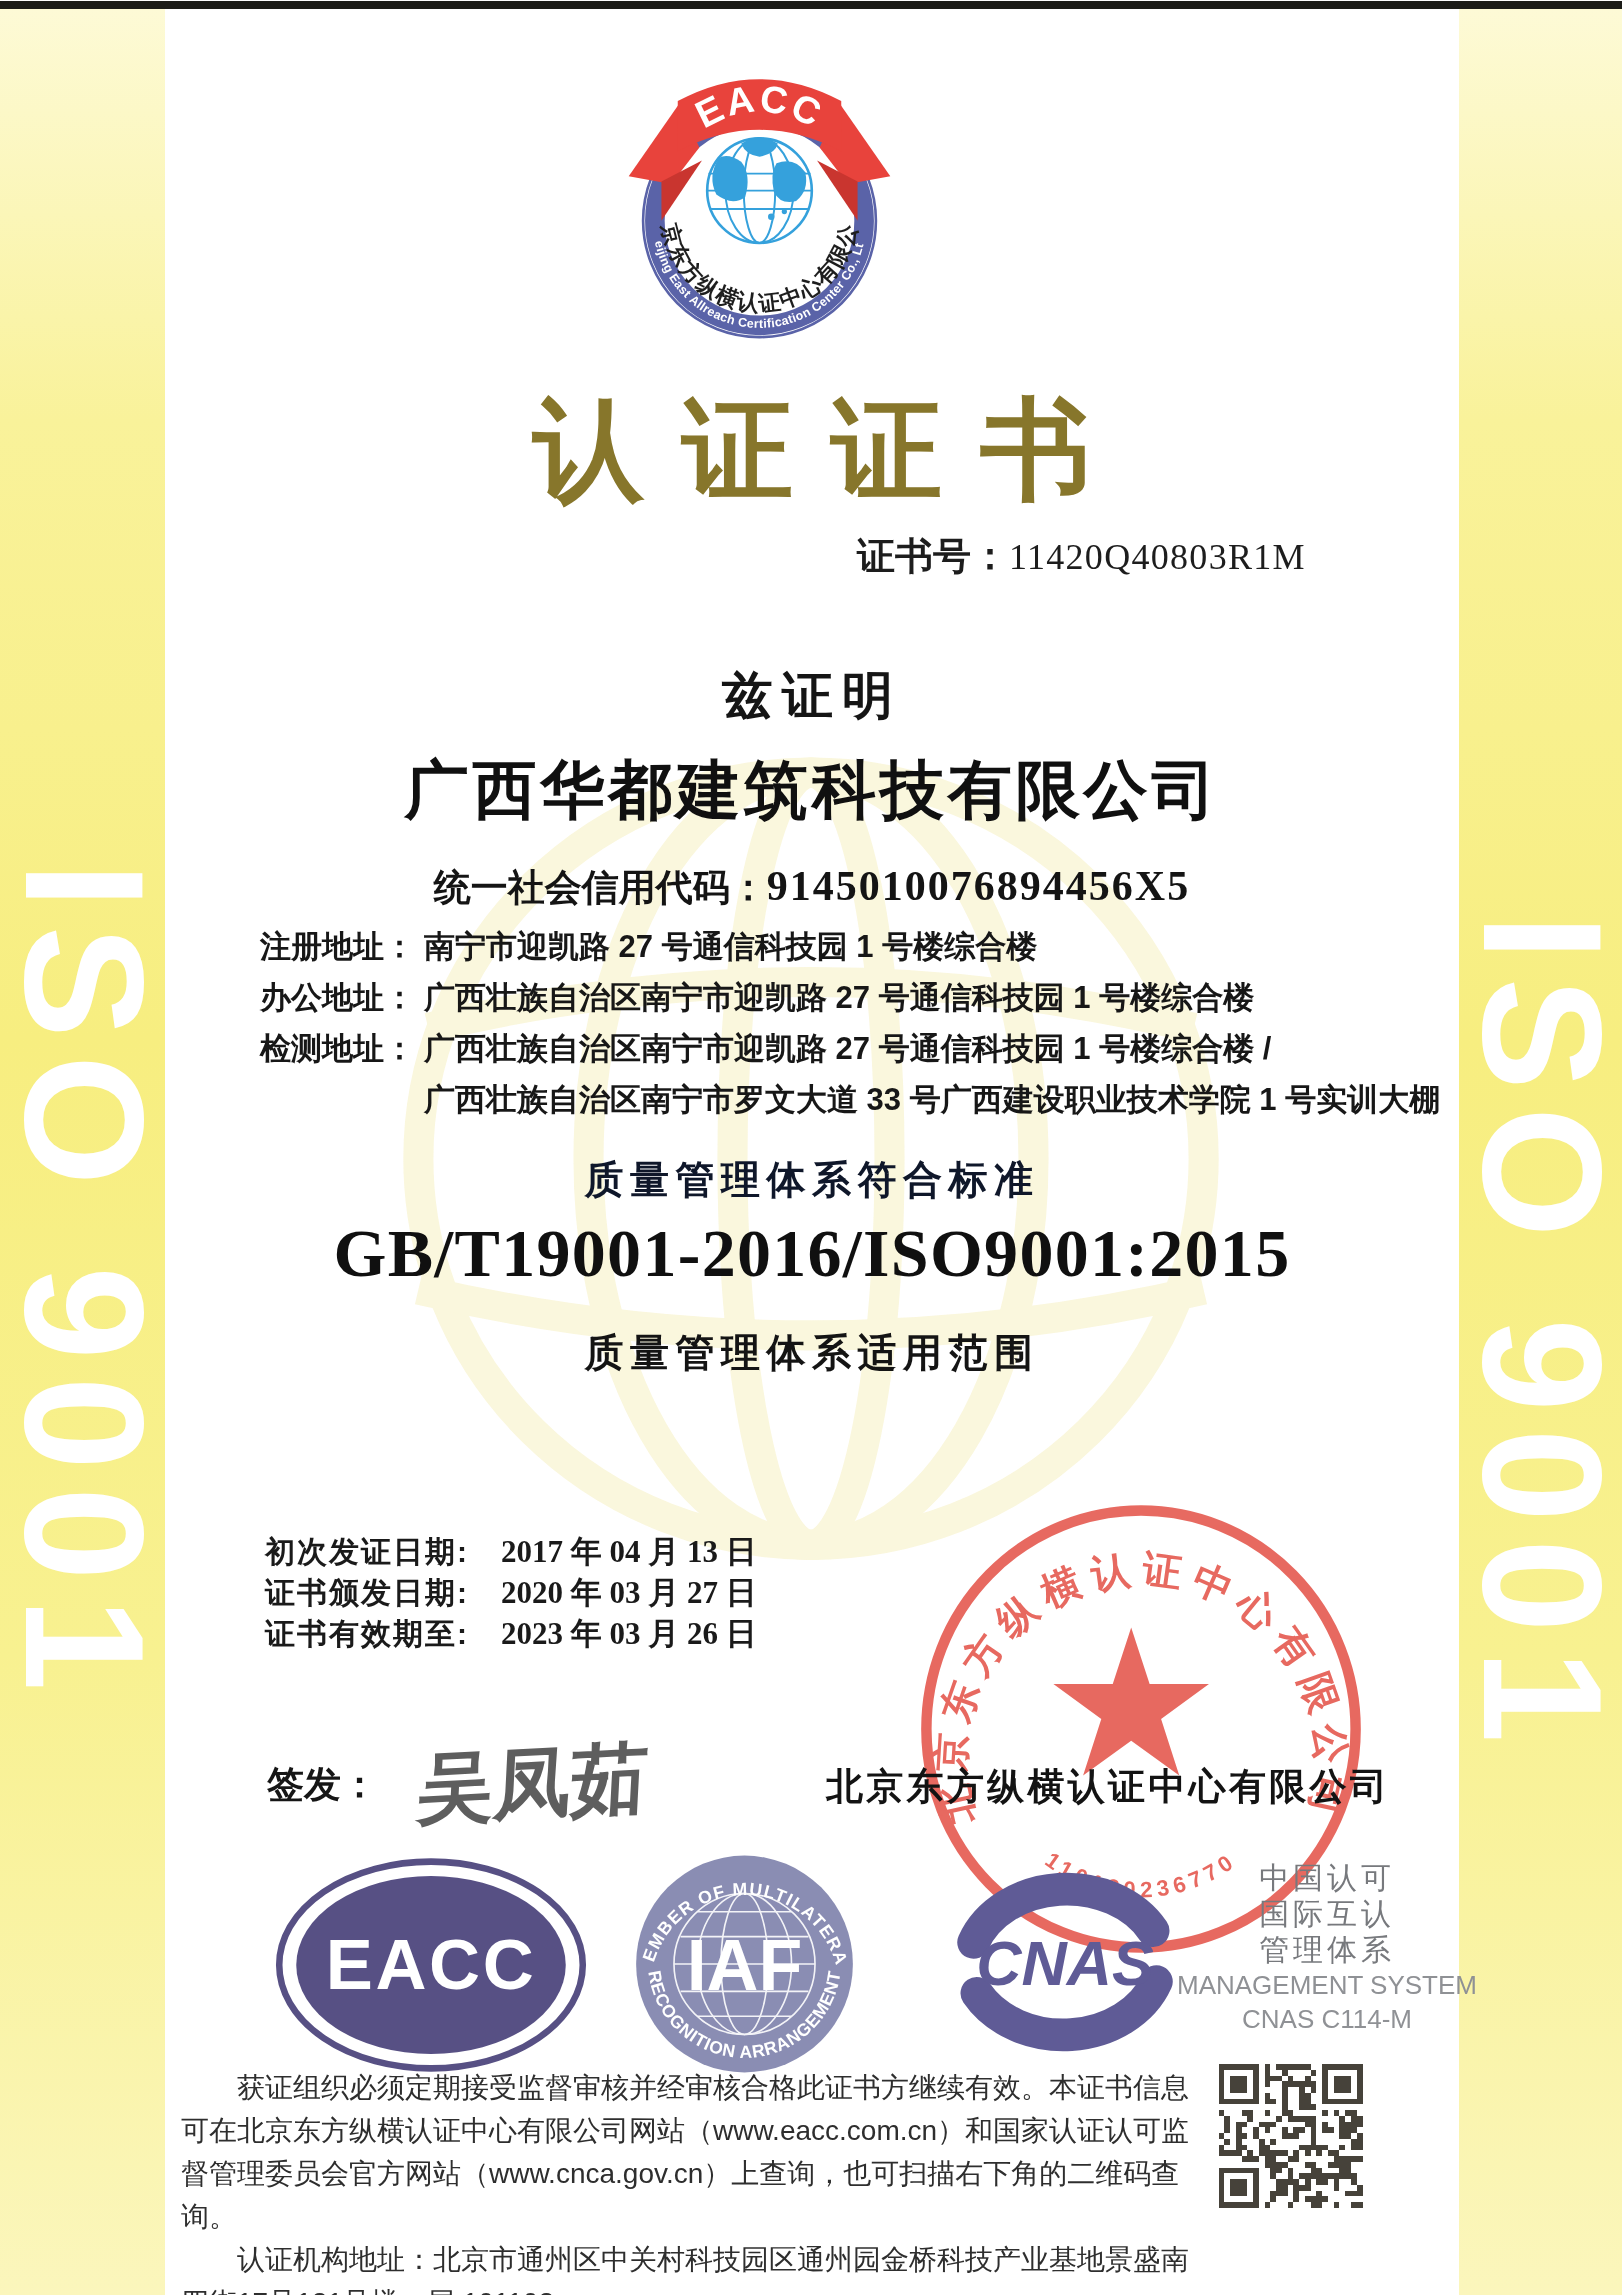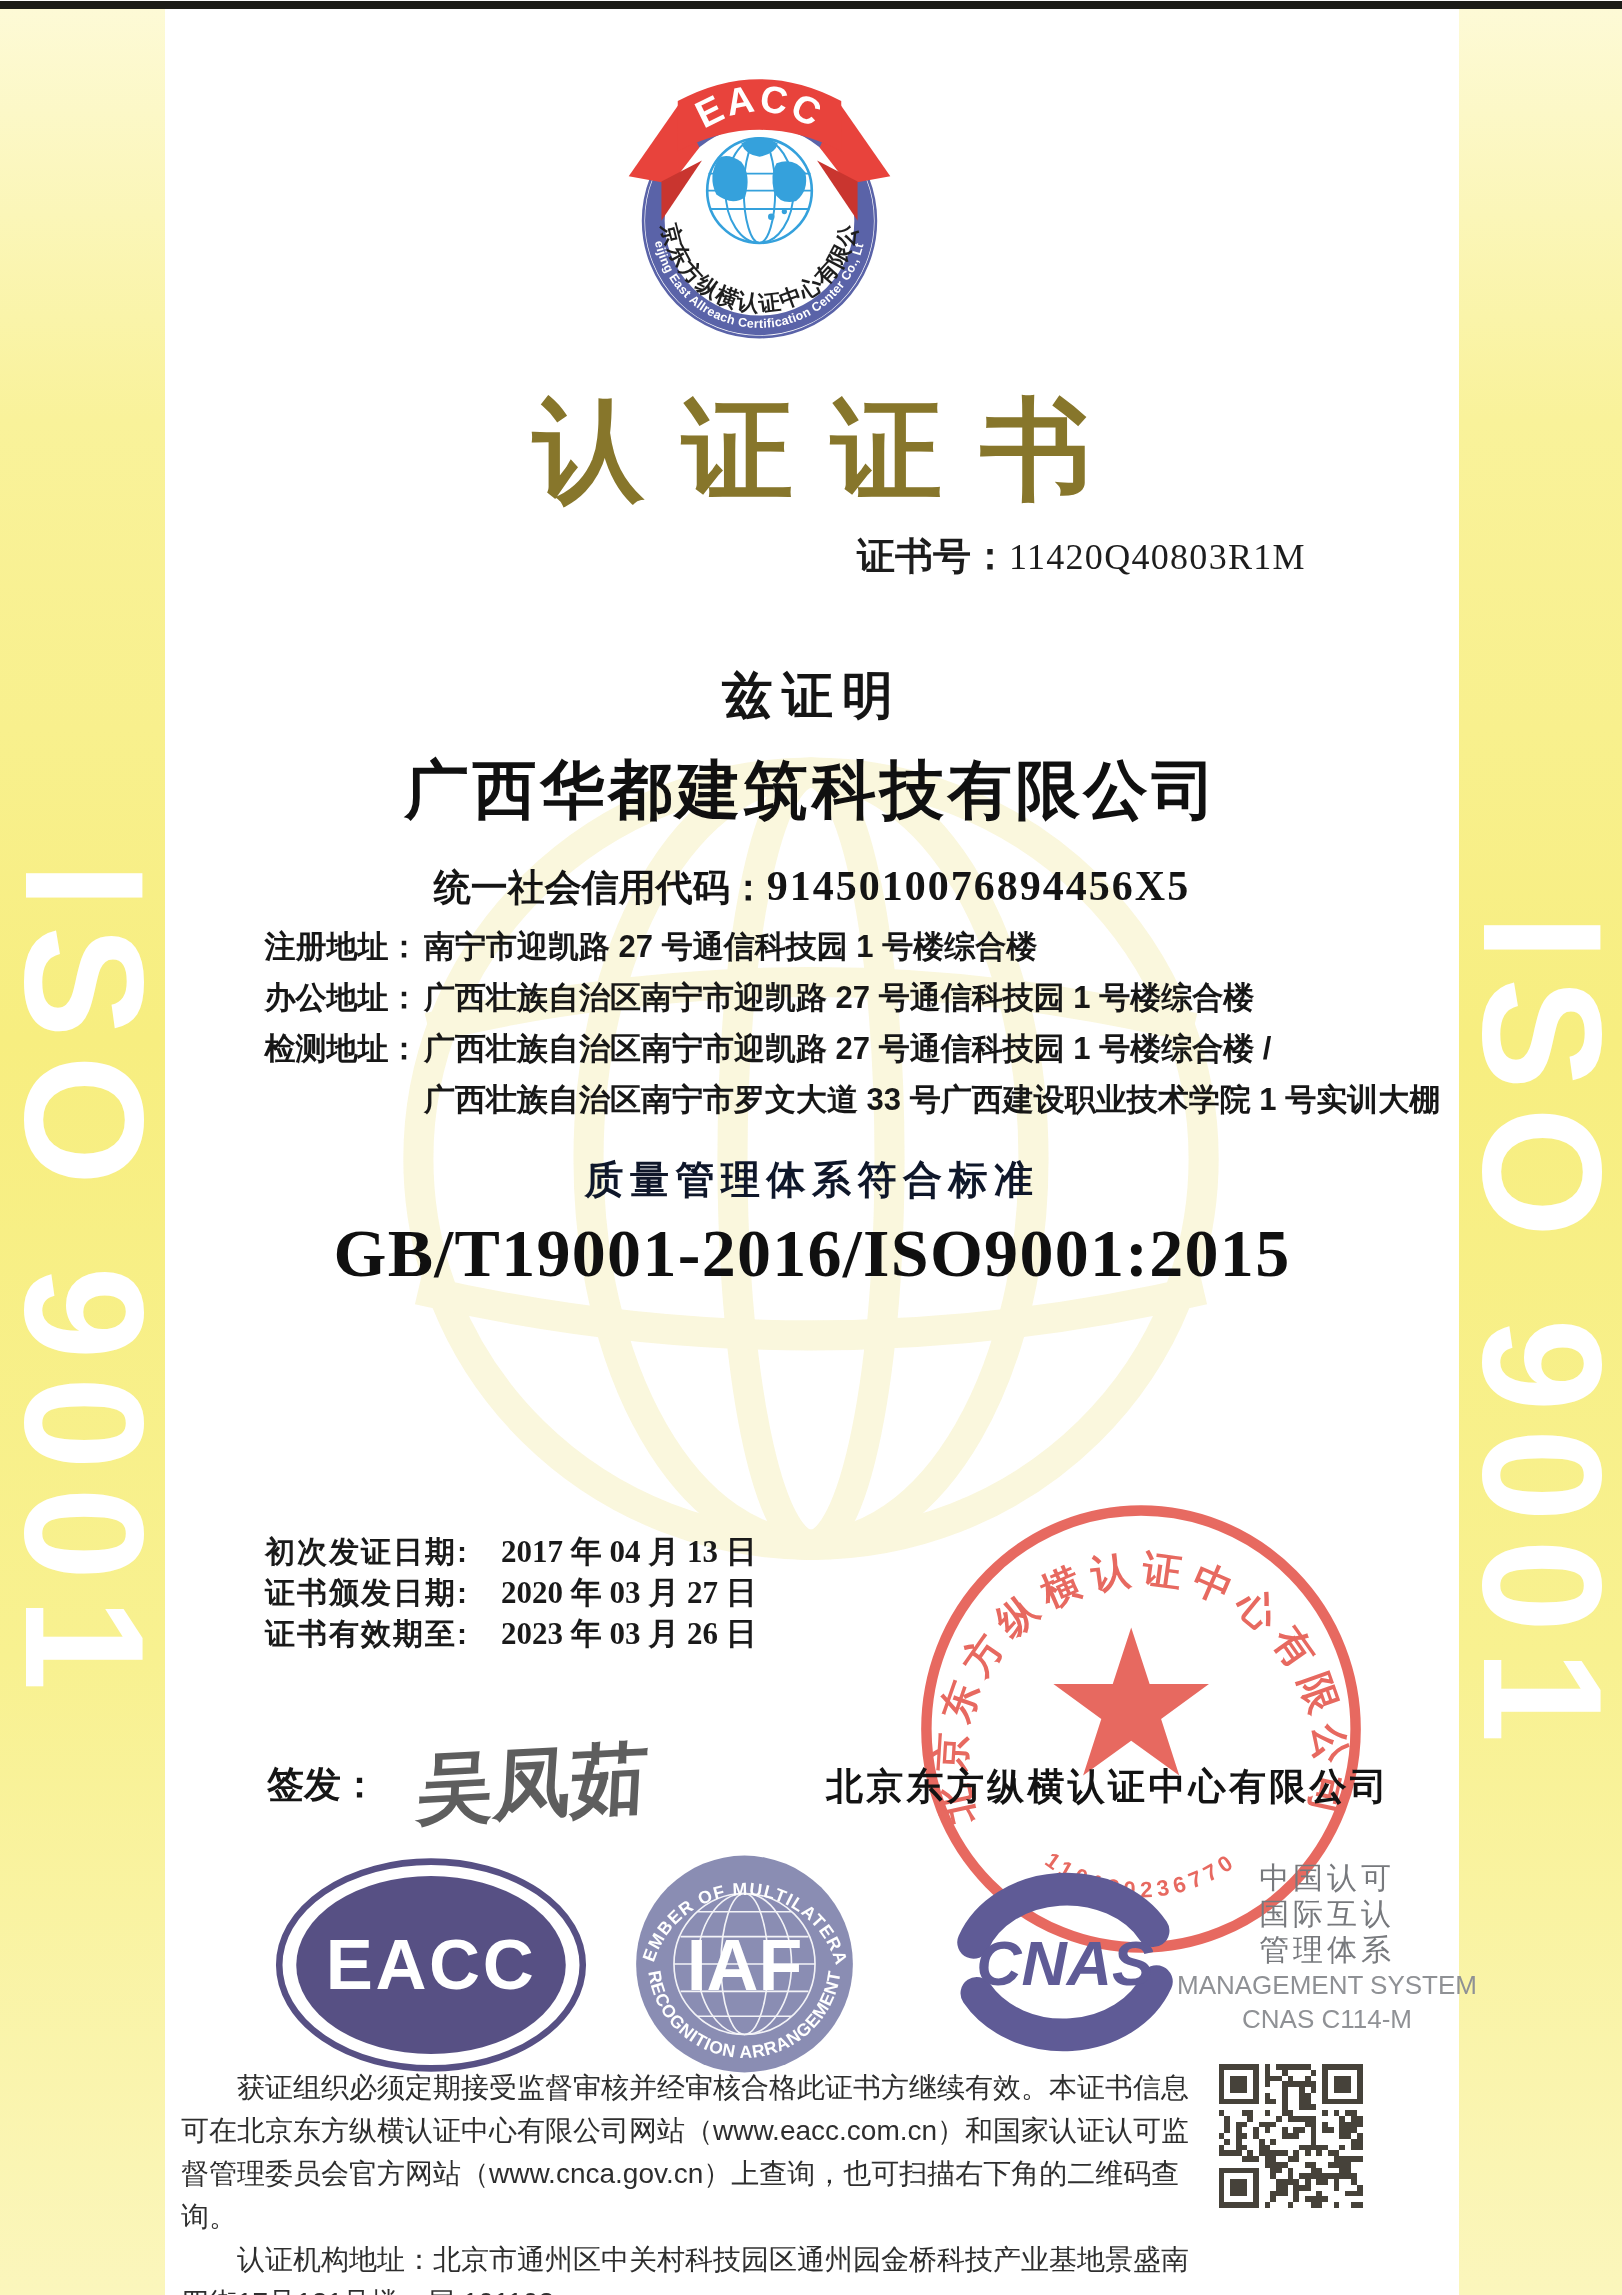--- a/index.html
+++ b/index.html
@@ -34,21 +34,21 @@
   .certno .val { font-family:"Liberation Serif", serif; font-size:36px; color:#1d1d1d; letter-spacing:1.3px; }
 
   .statement { top:662px; font-size:51px; font-weight:bold; color:#151515; letter-spacing:9.2px;font-family:Liberation Mono, monospace; }
   .company   { top:747px; font-size:64px;  font-weight:bold; color:#101010; letter-spacing:3.9px; }
   .credit    { top:862px; white-space:nowrap; }
   .credit .lab { font-size:37px; font-weight:bold; color:#141414; }
   .credit .val { font-family:"Liberation Serif", serif; font-size:42px; font-weight:bold; color:#141414; letter-spacing:2px; }
 
   .addr { left:260px; width:1139px; text-align:left; font-size:31px; font-weight:bold; color:#171717; line-height:51px; white-space:nowrap; }
   .addr .row { display:block; }
-  .addr .lab { display:inline-block; width:164px;text-align:center; }
+  .addr .lab { display:inline-block; width:164px; }
   .addr .cont { padding-left:164px; }
 
   .stdhead   { top:1153px; font-size:39px; font-weight:bold; color:#0f172a; letter-spacing:6.5px; }
   .standard  { top:1214px; font-family:"Liberation Serif", serif; font-size:68px; font-weight:bold; color:#101010; letter-spacing:1.3px; }
   .scopehead { top:1326px; font-size:39px; font-weight:bold; color:#141414; letter-spacing:6.5px; }
   .scope     { top:1394px; font-size:43px; font-weight:bold; color:#101010; letter-spacing:2.6px; }
 
   .dates { left:265px; top:1487px; text-align:left;margin-top:44px; }
   .dates .row { height:41px; white-space:nowrap; }
   .dates .lab { display:inline-block; width:236px; font-size:30px; font-weight:bold; color:#1a1a1a; letter-spacing:2px; }
@@ -158,20 +158,21 @@
     <span class="row">
       <span class="lab">检测地址：</span><span>广西壮族自治区南宁市迎凯路 27 号通信科技园 1 号楼综合楼 /</span>
     </span>
     <span class="row cont">
       <span>广西壮族自治区南宁市罗文大道 33 号广西建设职业技术学院 1 号实训大棚</span>
     </span>
   </div>
 
   <div class="abs ctr stdhead">质量管理体系符合标准</div>
   <div class="abs ctr standard">GB/T19001-2016/ISO9001:2015</div>
+  <div class="abs ctr scopehead">质量管理体系适用范围</div>
 
   <div class="abs dates">
     <div class="row">
       <span class="lab">初次发证日期:</span><span class="val">2017 年 04 月 13 日</span>
     </div>
     <div class="row">
       <span class="lab">证书颁发日期:</span><span class="val">2020 年 03 月 27 日</span>
     </div>
     <div class="row">
       <span class="lab">证书有效期至:</span><span class="val">2023 年 03 月 26 日</span>

